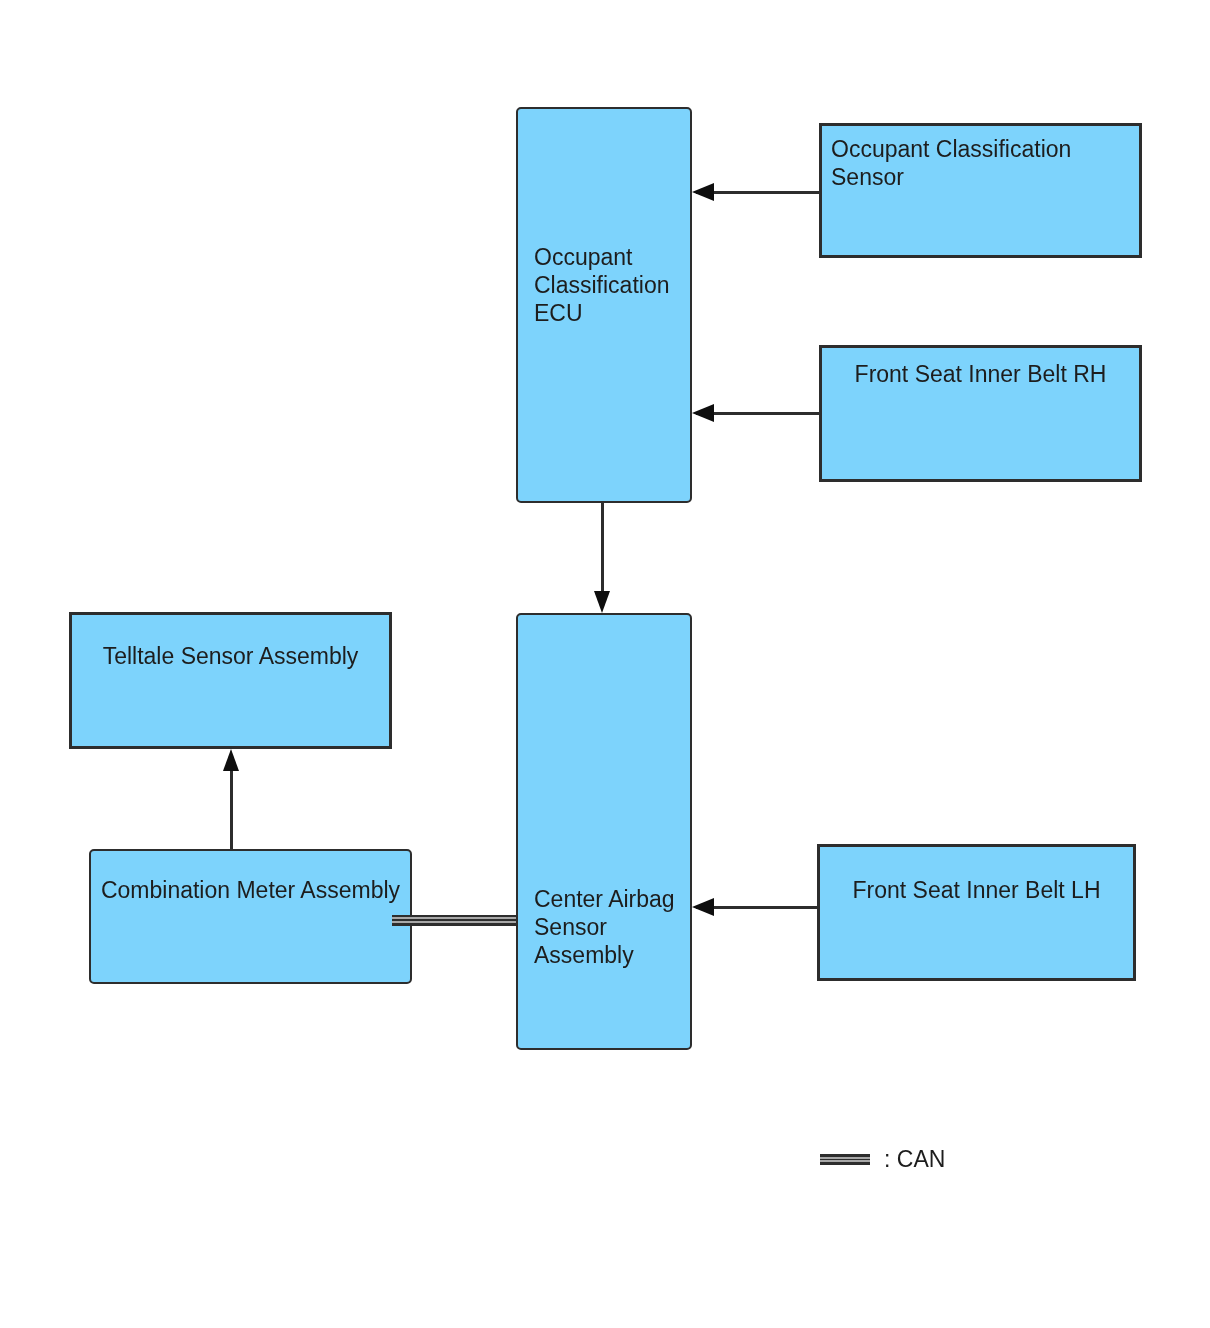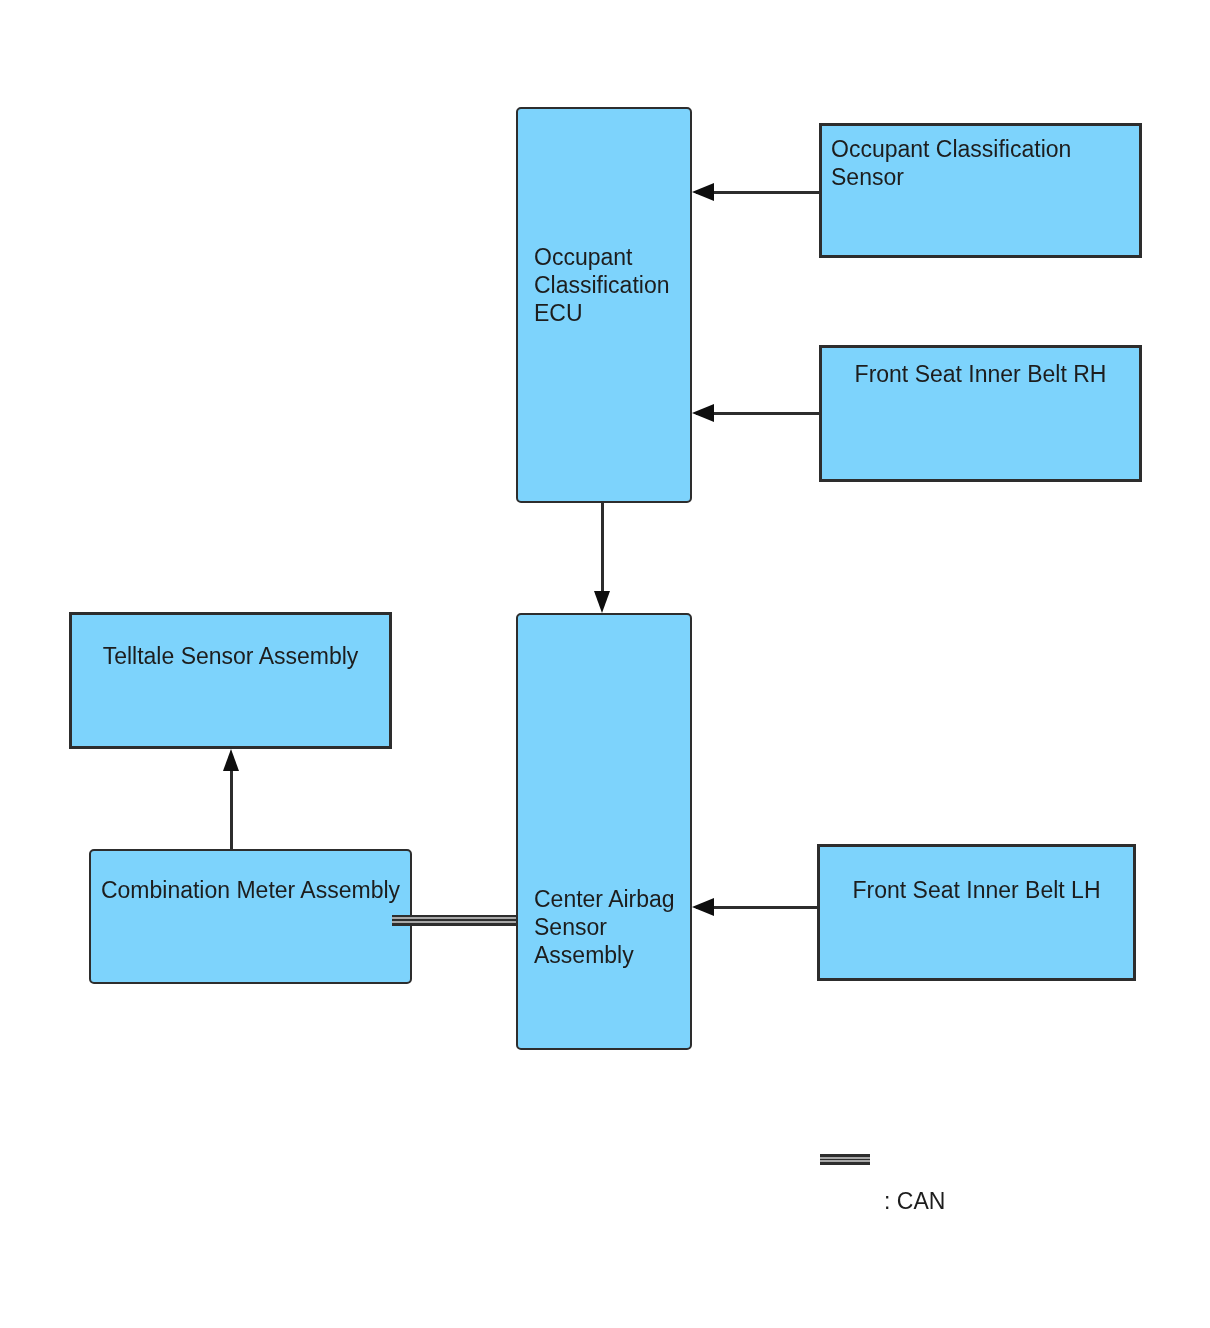--- a/index.html
+++ b/index.html
@@ -88,21 +88,20 @@
 
   
   #legend-swatch { left: 820px; top: 1154px; width: 50px; height: 11px; }
   #legend-label {
     position: absolute;
     left: 884px;
     top: 1145px;
     font-size: 23px;
     line-height: 28px;
     color: #1d1d1d;
-    margin-top: 42px;
   }
 </style>
 </head>
 <body>
 
 <div class="canvas">
 
   <div class="node rounded" id="node-ecu">
     <span class="label">Occupant Classification ECU</span>
   </div>

